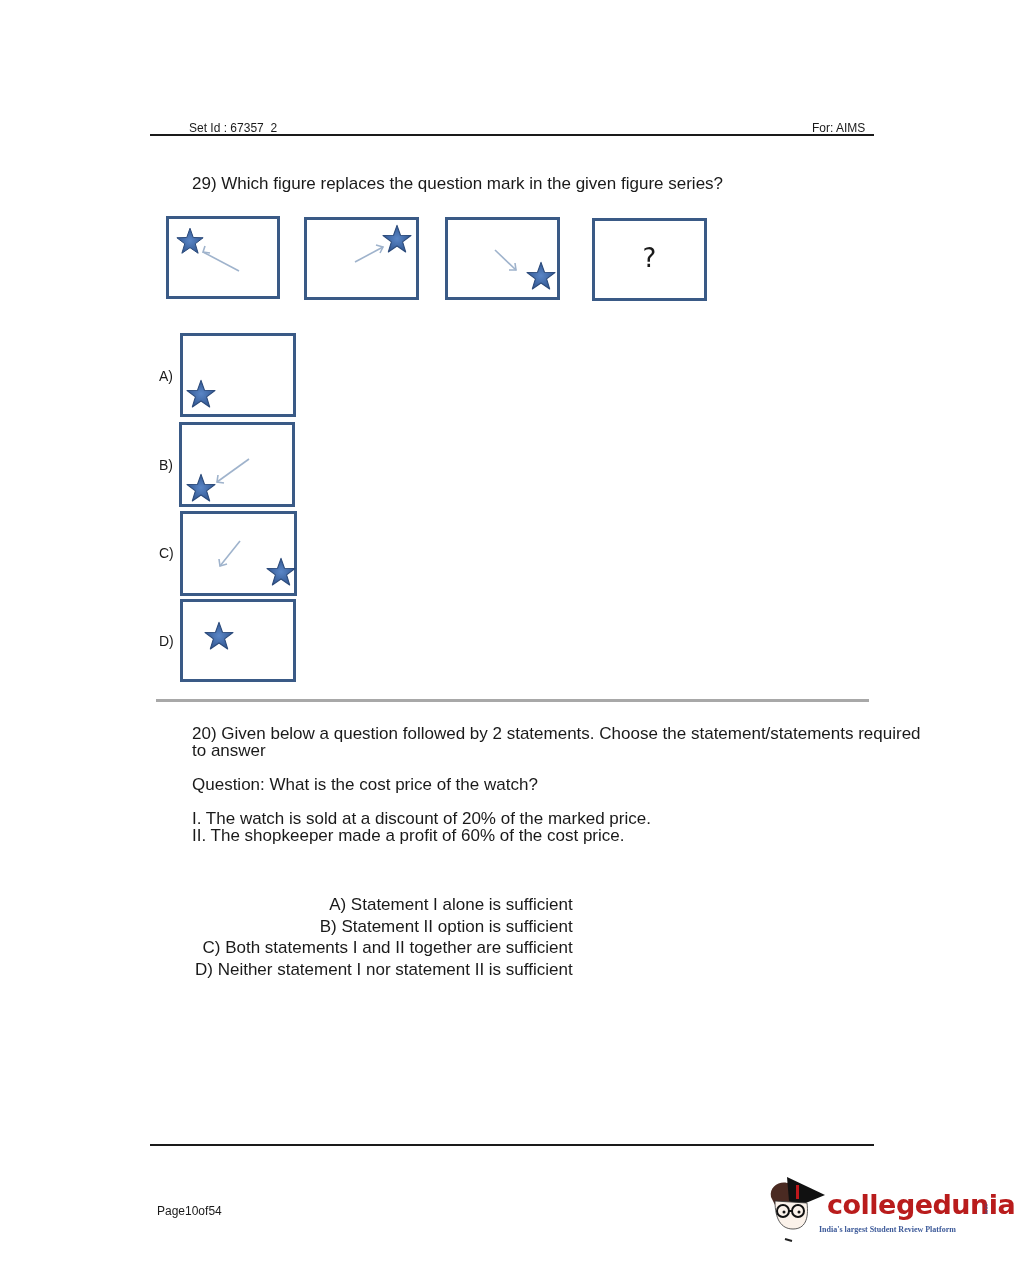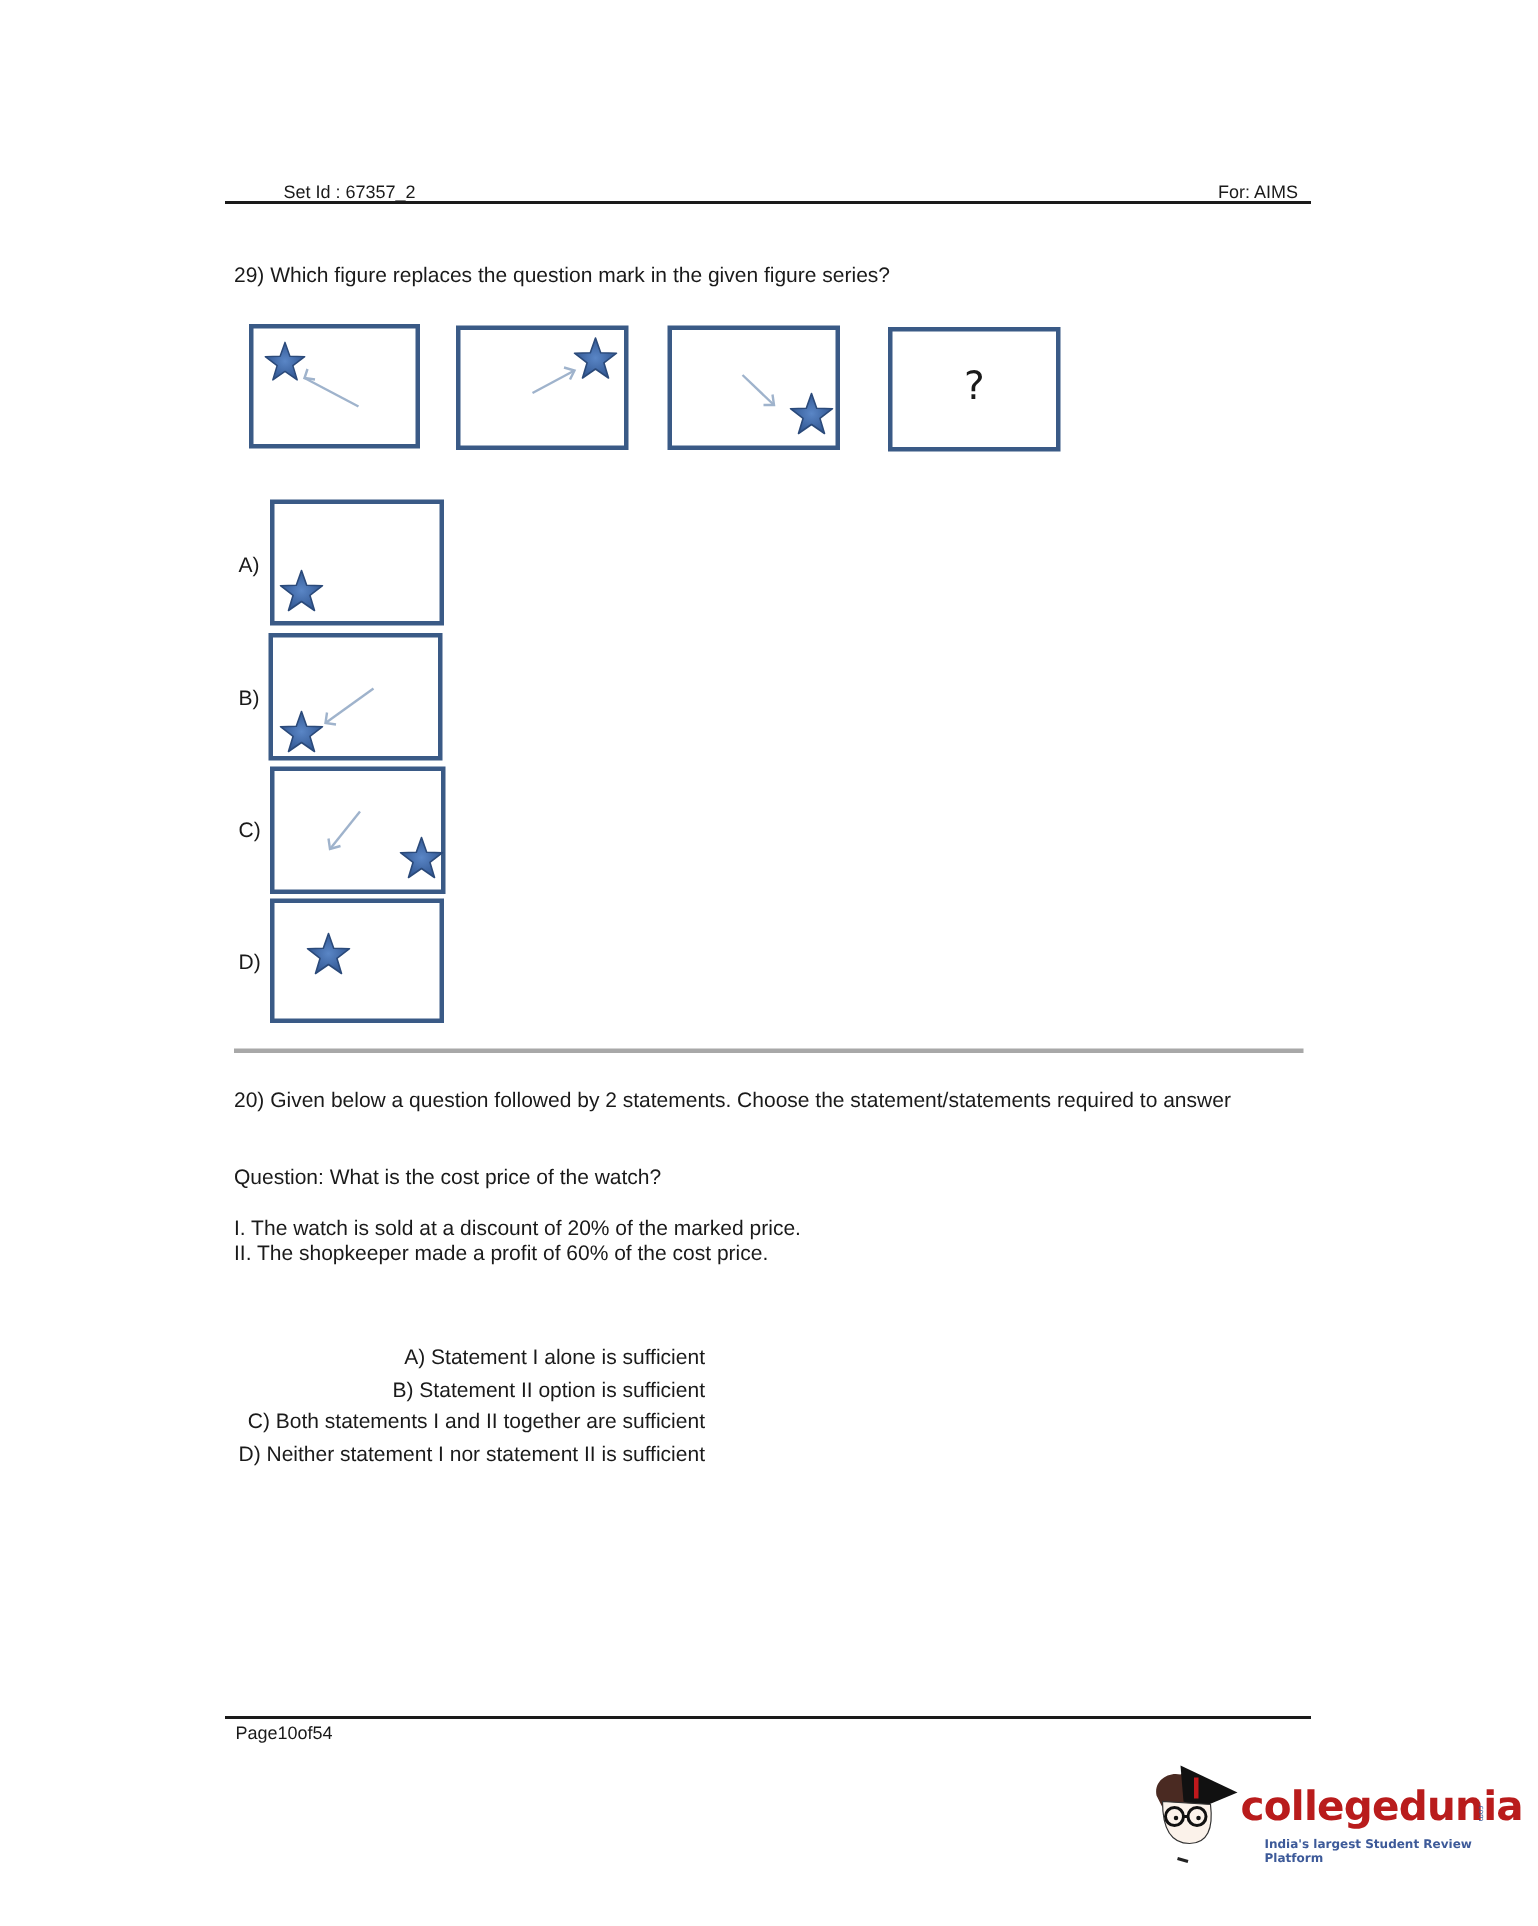--- a/index.html
+++ b/index.html
@@ -1,21 +1,21 @@
 <!DOCTYPE html>
 <html><head>
   <meta charset="utf-8">
   <style>
     html, body { margin: 0; padding: 0; background: #ffffff; }
     body { width: 1025px; height: 1284px; position: relative; overflow: hidden;
            font-family: "Liberation Sans", sans-serif; color: #1a1a1a; }
     .abs { position: absolute; }
     .hdr-text { font-size: 12px; }
     .hdr-rule { left: 150px; width: 724px; top: 134px; height: 2px; background: #1a1a1a; }
-    .q-text { font-size: 14px; line-height: 17px; }
+    .q-text { font-size: 17px; line-height: 17px; margin-left: 36px; }
     .fig { position: absolute; border: 3px solid #3a5a86; background: #fff; box-sizing: border-box; }
     .fig svg { position: absolute; left: 0; top: 0; width: 100%; height: 100%; overflow: visible; }
     .opt-label { font-size: 14px; }
     .divider { left: 156px; width: 713px; top: 699px; height: 3px; background: #a8a8a8; }
     .foot-rule { left: 150px; width: 724px; top: 1144px; height: 2px; background: #1a1a1a; }
     .brand { color: #b91c1c; font-size: 27px; font-weight: bold; letter-spacing: -0.5px; font-family: "DejaVu Sans", sans-serif; }
     .tagline { color: #3d5a99; font-size: 8px; font-weight: bold; font-family: "DejaVu Sans", sans-serif; }
     .dotcom { color: #3d5a99; font-size: 5px; writing-mode: vertical-rl; font-family: "DejaVu Sans", sans-serif; }
   </style>
 </head>
@@ -123,31 +123,31 @@
 </div>
 
 <div class="abs q-text" style="left:159px; top:894px; line-height:21.5px;text-align:right;">
   <div>A) Statement I alone is sufficient</div>
   <div>B) Statement II option is sufficient</div>
   <div>C) Both statements I and II together are sufficient</div>
   <div>D) Neither statement I nor statement II is sufficient</div>
 </div>
 
 <div class="abs foot-rule"></div>
-<div class="abs hdr-text" style="left:157px; top:1148px;">Page10of54</div>
+<div class="abs hdr-text" style="left:157px; top:1204px;">Page10of54</div>
 
 <div class="abs" style="left:765px; top:1175px; width:230px; height:75px;">
   <svg class="abs" style="left:0; top:0;" width="62" height="72" viewBox="0 0 62 72">
     <path d="M6,22 C4,12 14,6 22,8 C28,4 36,8 38,14 L32,30 L10,30 Z" fill="#4a2a22"></path>
     <polygon points="22,2 60,20 36,30 24,26" fill="#111"></polygon>
     <rect x="31" y="10" width="3" height="14" fill="#c0181c"></rect>
     <path d="M10,26 C10,44 16,54 28,54 C40,54 44,44 42,28 Z" fill="#fbf2ea" stroke="#333" stroke-width="0.8"></path>
     <circle cx="18" cy="36" r="6" fill="none" stroke="#111" stroke-width="2"></circle>
     <circle cx="33" cy="36" r="6" fill="none" stroke="#111" stroke-width="2"></circle>
     <line x1="24" y1="36" x2="27" y2="36" stroke="#111" stroke-width="2"></line>
     <circle cx="19" cy="37" r="1.5" fill="#111"></circle>
     <circle cx="34" cy="37" r="1.5" fill="#111"></circle>
     <path d="M20,64 L27,66" stroke="#222" stroke-width="2"></path>
   </svg>
   <div class="abs brand" style="left:62px; top:14px;">collegedunia</div>
   <div class="abs dotcom" style="left:219px; top:27px;">.com</div>
-  <div class="abs tagline" style="left:78px; top:50px;">India's largest Student Review Platform</div>
+  <div class="abs tagline" style="left:54px; top:50px;font-family:Liberation Serif, serif;">India's largest Student Review Platform</div>
 </div>
 
 </body></html>

